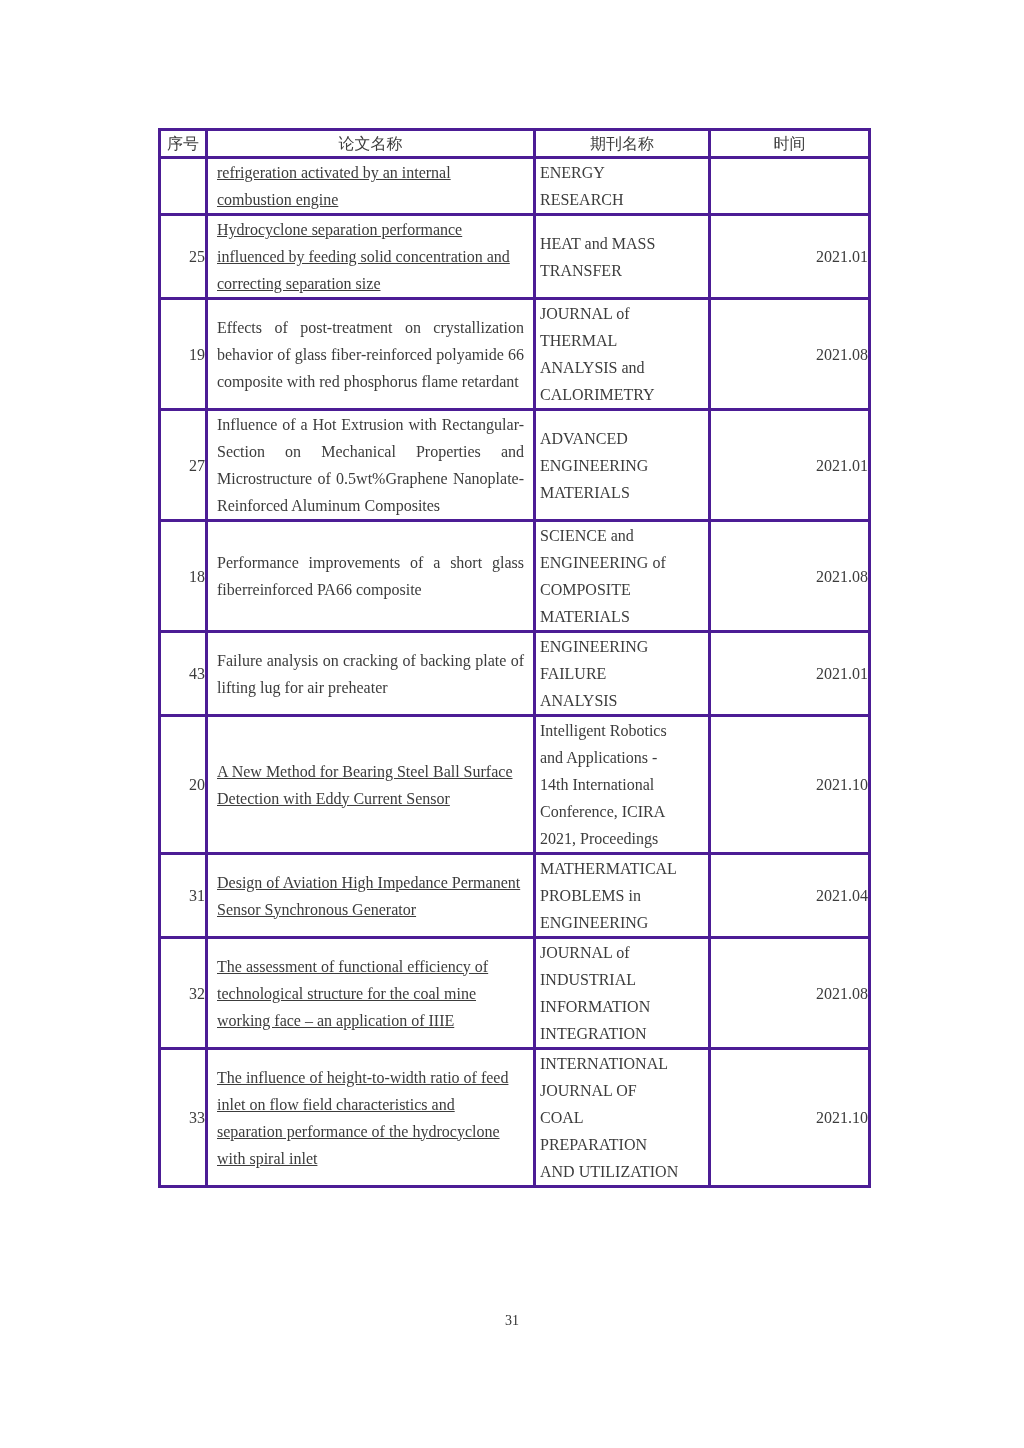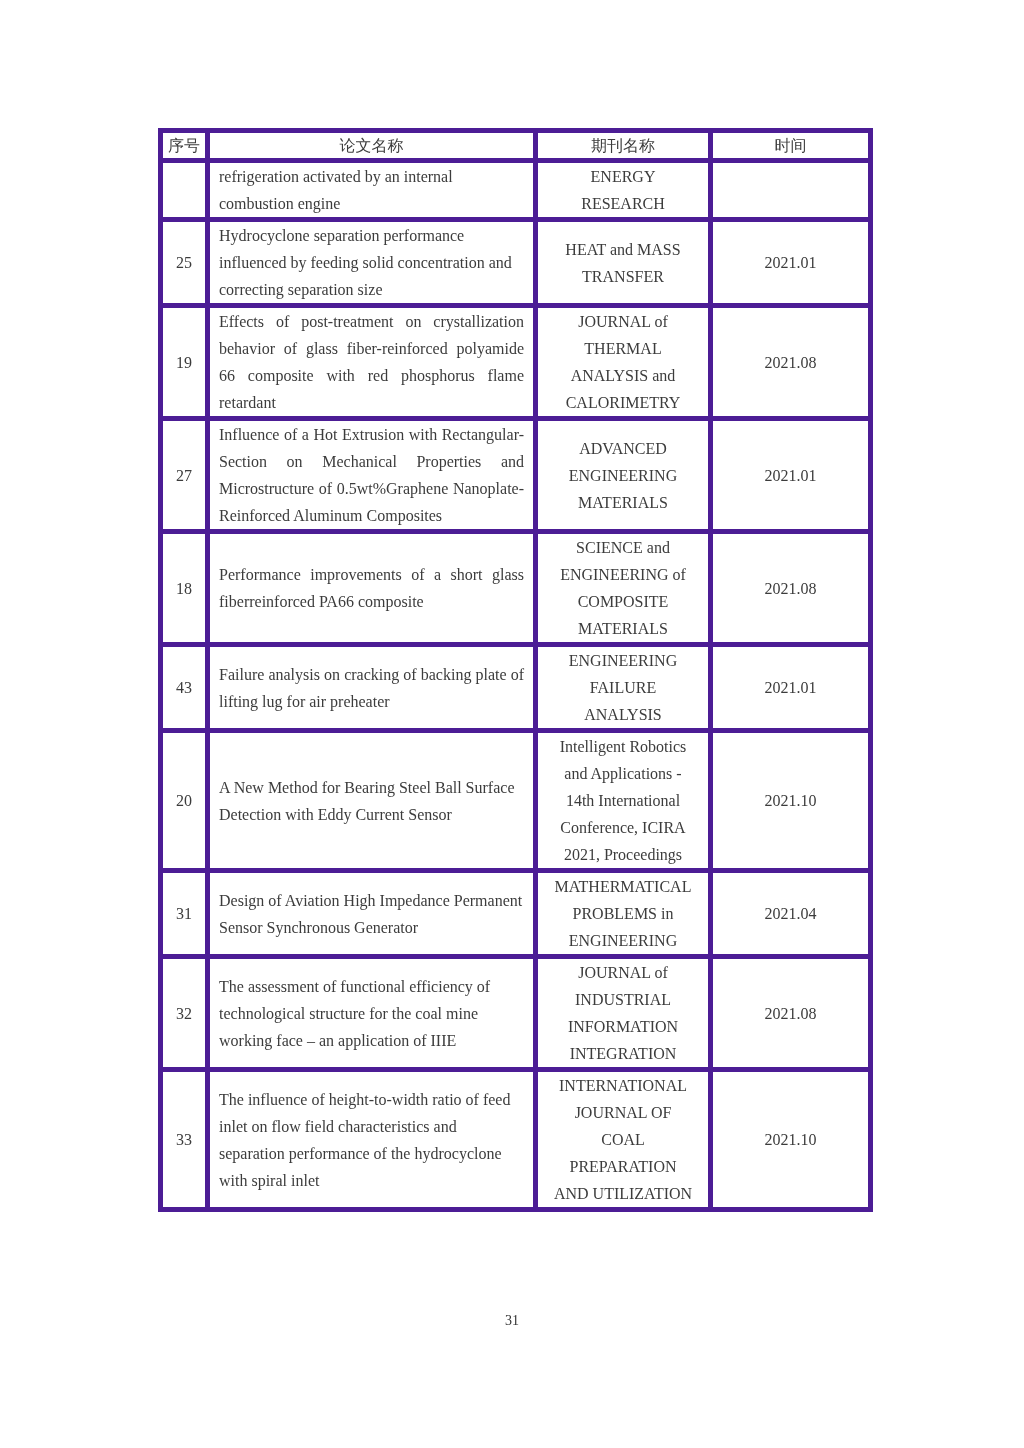--- a/index.html
+++ b/index.html
@@ -22,56 +22,57 @@
   table.papers {
     position: absolute;
     left: 158px;
     top: 128px;
     width: 710px;
     border-collapse: collapse;
     table-layout: fixed;
   }
   table.papers th,
   table.papers td {
-    border: 5px solid #4c1d95;
+    border: 3px solid #4c1d95;
     font-size: 16px;
     line-height: 27px;
     font-weight: normal;
     color: #3c3c3c;
     overflow: hidden;
   }
   table.papers thead th {
     height: 25px;
     line-height: 25px;
     text-align: center;
     padding: 0;
   }
   td.num, td.time {
-    text-align: center;
+    text-align: right;
     vertical-align: middle;
     padding: 0;
   }
   td.journal {
-    text-align: center;
+    text-align: left;
     vertical-align: middle;
     white-space: pre-line;
     padding: 0 4px;
     margin-top: 8px;
   }
   td.title {
     text-align: left;
     vertical-align: middle;
     padding: 0 9px;
   }
   td.title[data-align="justify"] {
     text-align: justify;
     text-justify: inter-word;
   }
   td.title[data-align="left"] {
     text-align: left;
+    text-decoration: underline;
   }
   .page-number {
     position: absolute;
     top: 1312px;
     left: 0;
     width: 100%;
     text-align: center;
     font-size: 14px;
     line-height: 18px;
     color: #333333;

